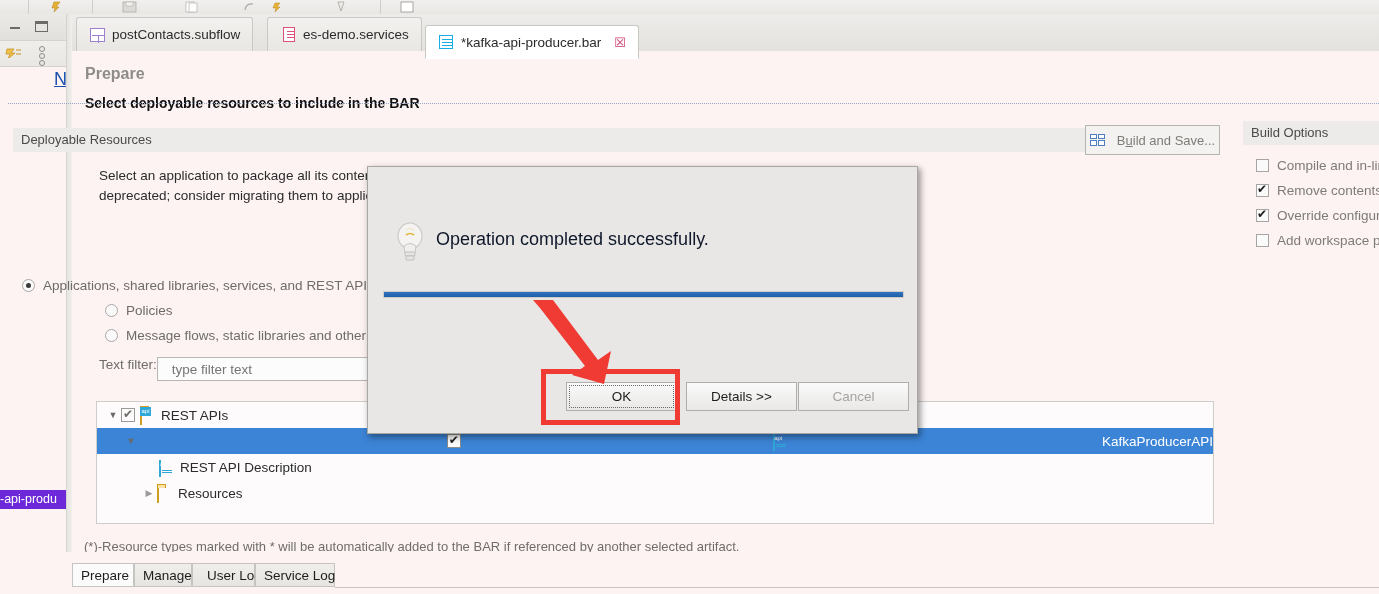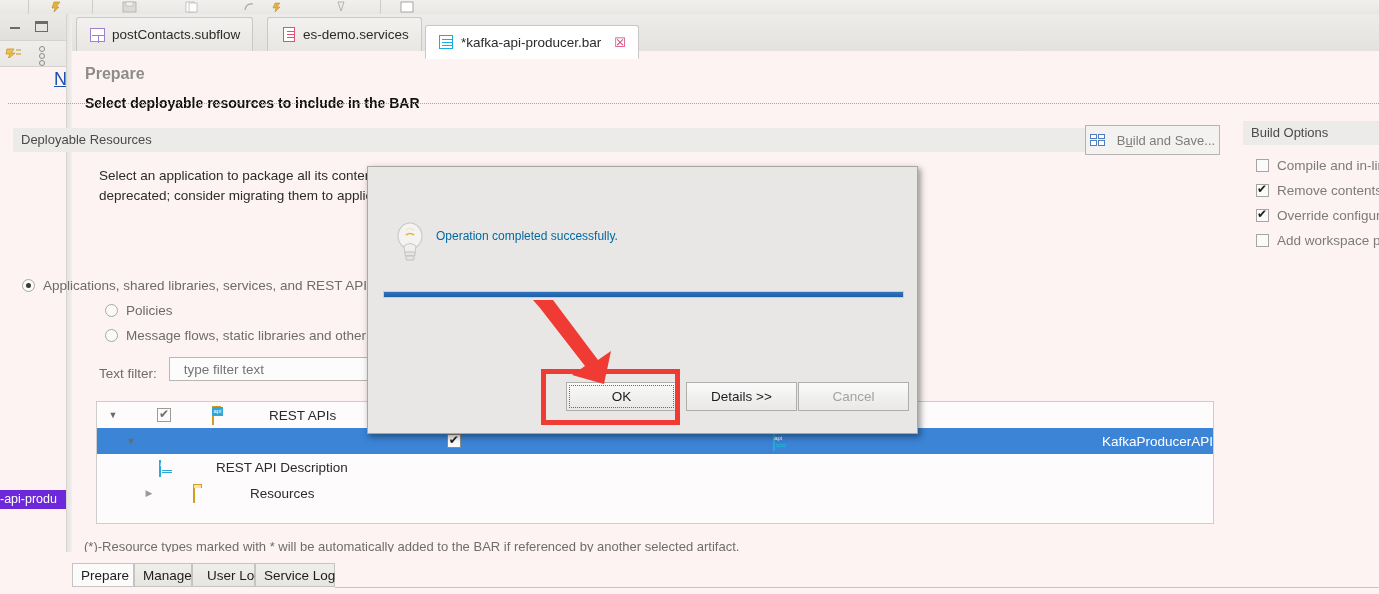--- a/index.html
+++ b/index.html
@@ -192,21 +192,21 @@
     border: 1px solid #a9a7a3; background: #fbfafa;
     box-sizing: border-box; position: relative; flex: 0 0 13px;
   }
   .radio.on::after {
     content:""; position:absolute; left:3px; top:3px;
     width: 5px; height:5px; border-radius: 50%; background: #3a3a3a;
   }
 
   .filter-row {
     position: absolute; left: 16px; top: 357px;
-    display: flex; align-items: flex-end; gap: 12px;
+    display: flex; align-items: flex-start; 
   }
   .filter-label { font-size: 13.5px; color: #6e6c6a; }
   .filter-input {
     width: 246px; height: 24px; box-sizing: border-box;
     border: 1px solid #b9b7b3; background: #fdfcfc;
     font-size: 13.5px; color: #9a9894; padding: 0 0 0 14px;
     font-family: "Liberation Sans", sans-serif;
     outline: none;
   }
 
@@ -214,21 +214,21 @@
   .tree {
     position: absolute; left: 96px; top: 401px;
     width: 1118px; height: 123px;
     background: #fdfbfb;
     border: 1px solid #cfcdc9;
     box-sizing: border-box;
     overflow: hidden;
   }
   .tree-row {
     position: relative; height: 26px; display: flex; align-items: center;
-    font-size: 13.5px; color: #2b2b2b; white-space: nowrap; gap: 36px;
+    font-size: 13.5px; color: #2b2b2b; white-space: nowrap;
   }
   .tree-row.selected { background: #3c84d6; color: #fff; justify-content: space-between; }
   .twisty {
     width: 16px; flex: 0 0 16px; text-align: center; color: #6a6a6a; font-size: 9px;
   }
   .twisty.open::before { content: "\25BC"; }
   .twisty.closed::before { content: "\25B6"; color:#9a9a9a; }
   .cbx {
     width: 14px; height: 14px; flex: 0 0 14px;
     border: 1px solid #8e8c88; background: #fcfcfc;
@@ -354,21 +354,21 @@
     font-size: 14px; font-weight: bold; color: #333;
     background: linear-gradient(#f3f2f0,#e8e7e5);
     border-bottom: 1px solid #cdcbc7;
   }
   .dlg-body { position: relative; height: 229px; }
   .bulb {
     position: absolute; left: 25px; top: 52px; width: 34px; height: 48px;
   }
   .dlg-msg {
     position: absolute; left: 68px; top: 62px;
-    font-size: 12px; color: #0369a1;
+    font-size: 18px; color: #0f172a;
   }
   .prog-wrap {
     position: absolute; left: 15px; top: 124px; width: 521px; height: 7px;
     background: #e2e1df; border: 1px solid #cfcdc9; box-sizing: border-box;
   }
   .prog-fill {
     height: 100%; background: linear-gradient(#2f74bf,#1f5fa8);
   }
   .dlg-btn {
     position: absolute; top: 215px; height: 29px;

